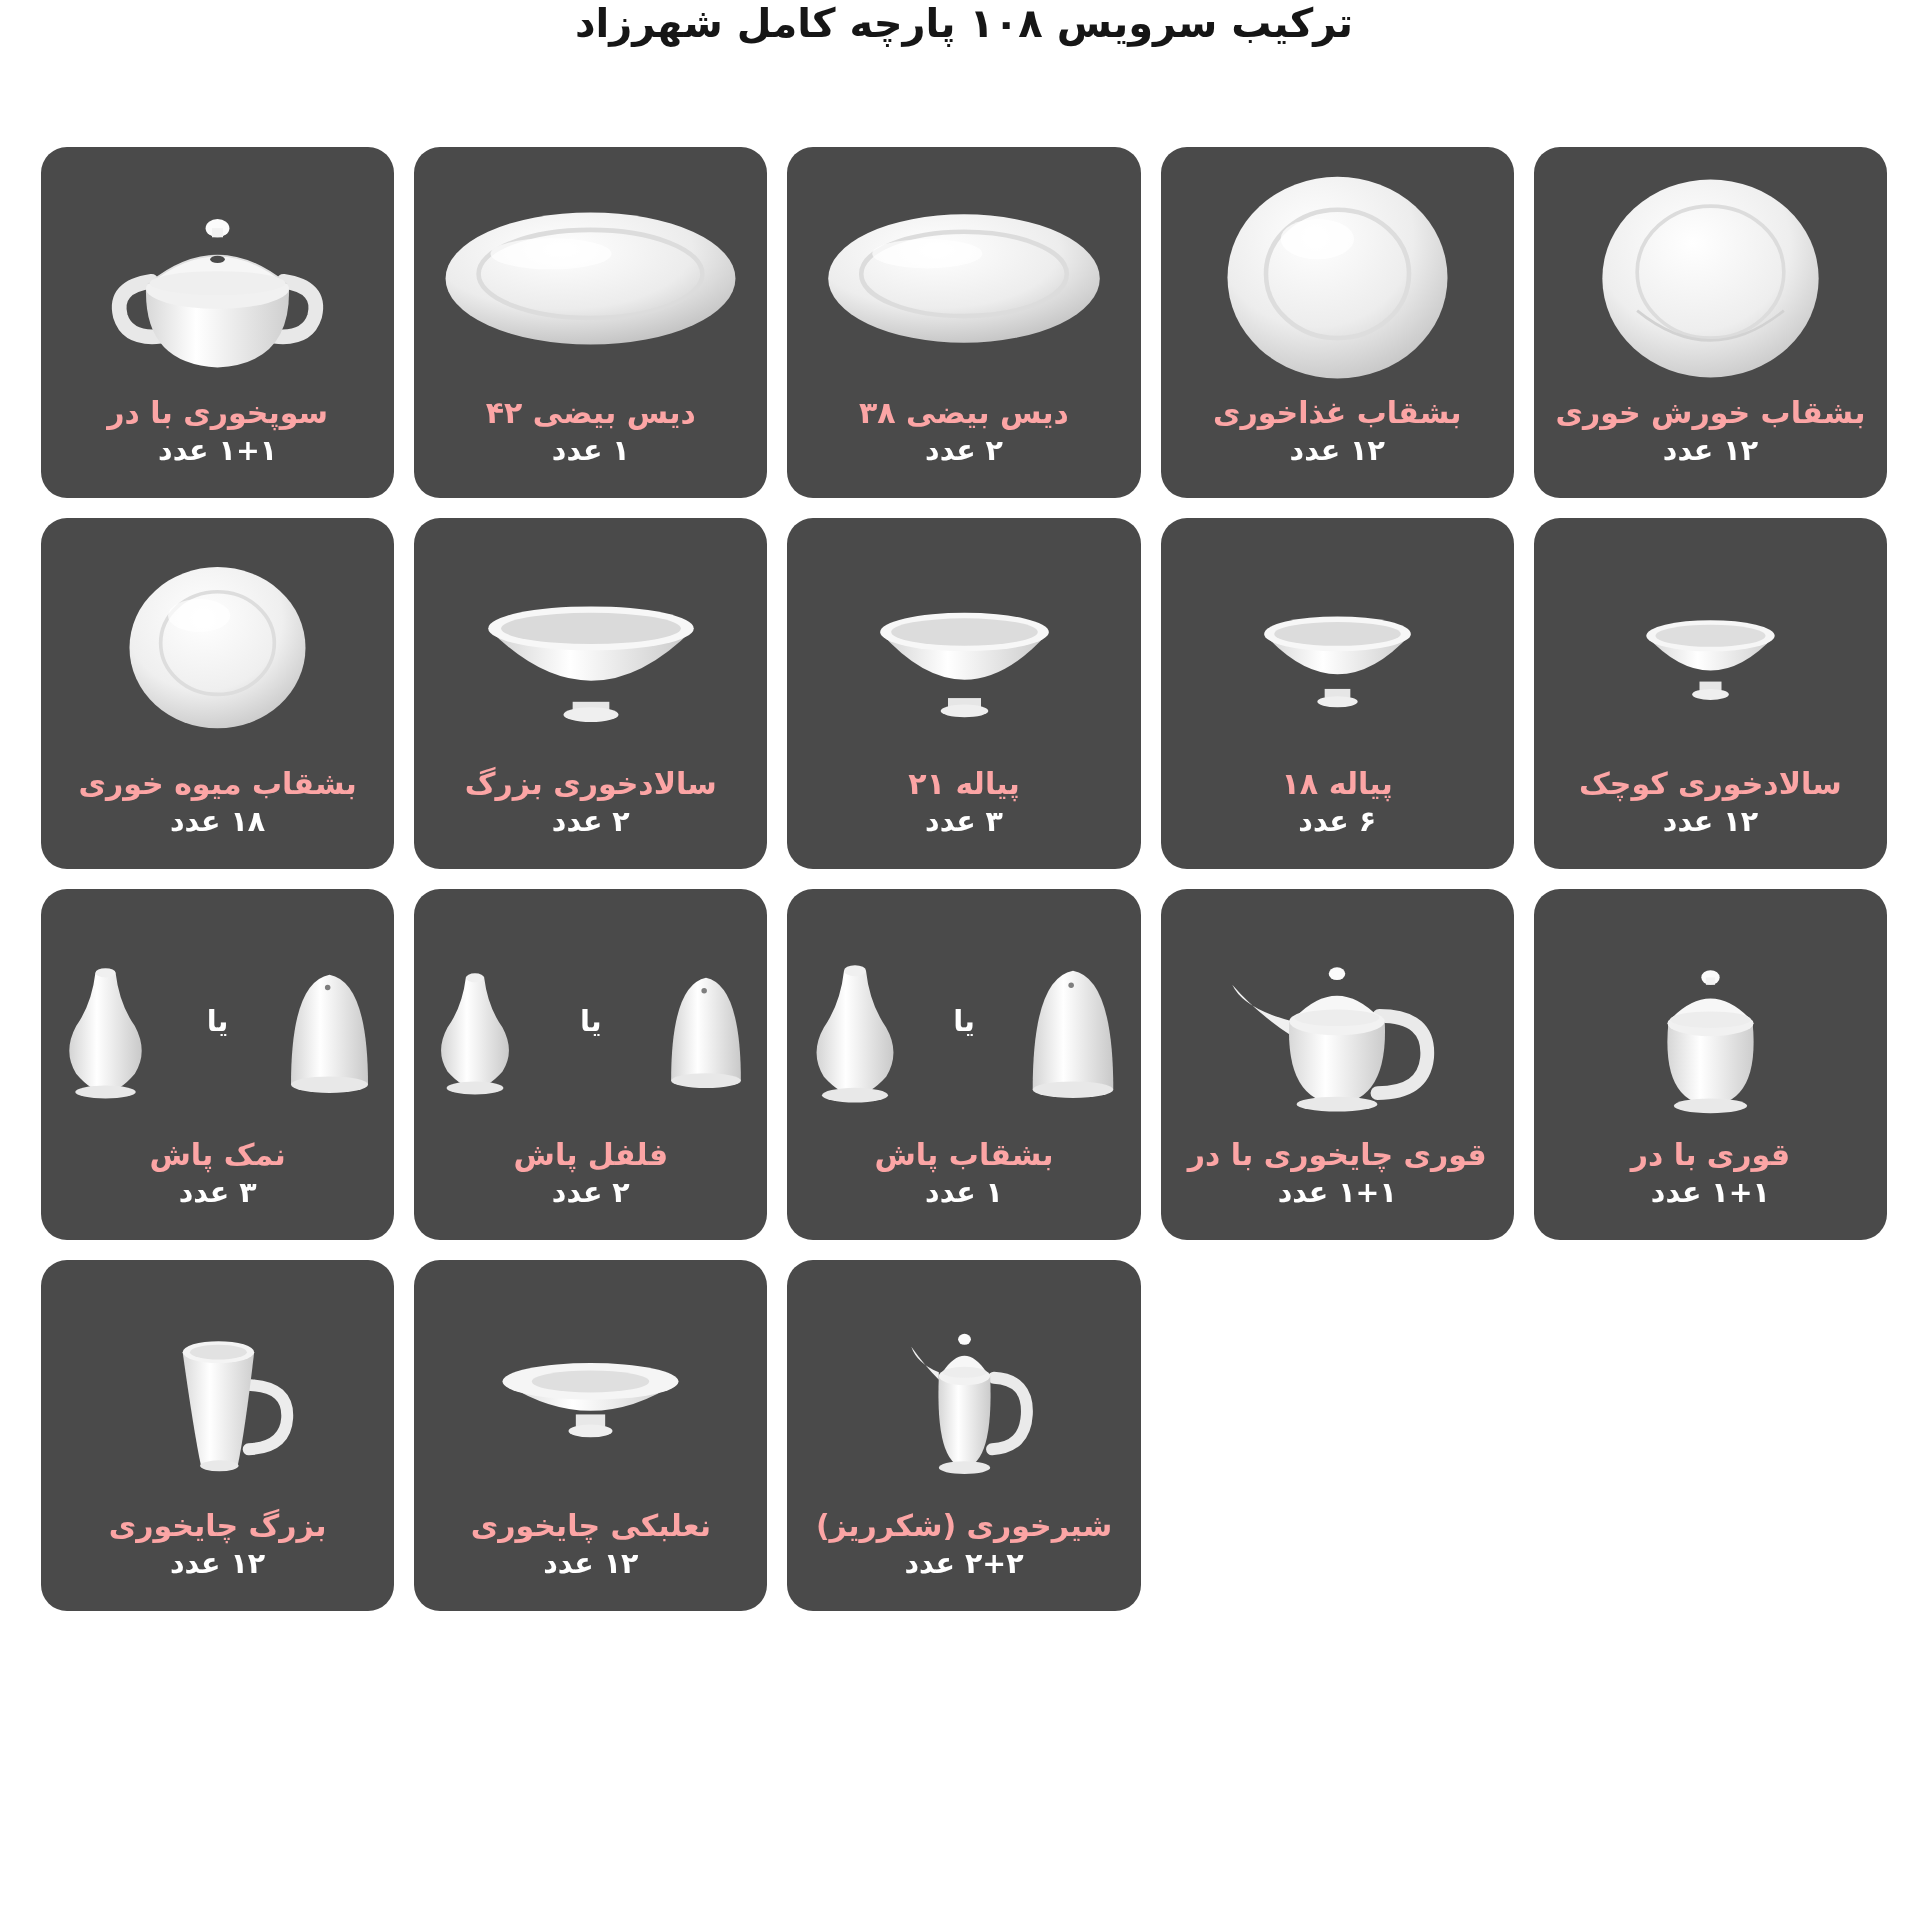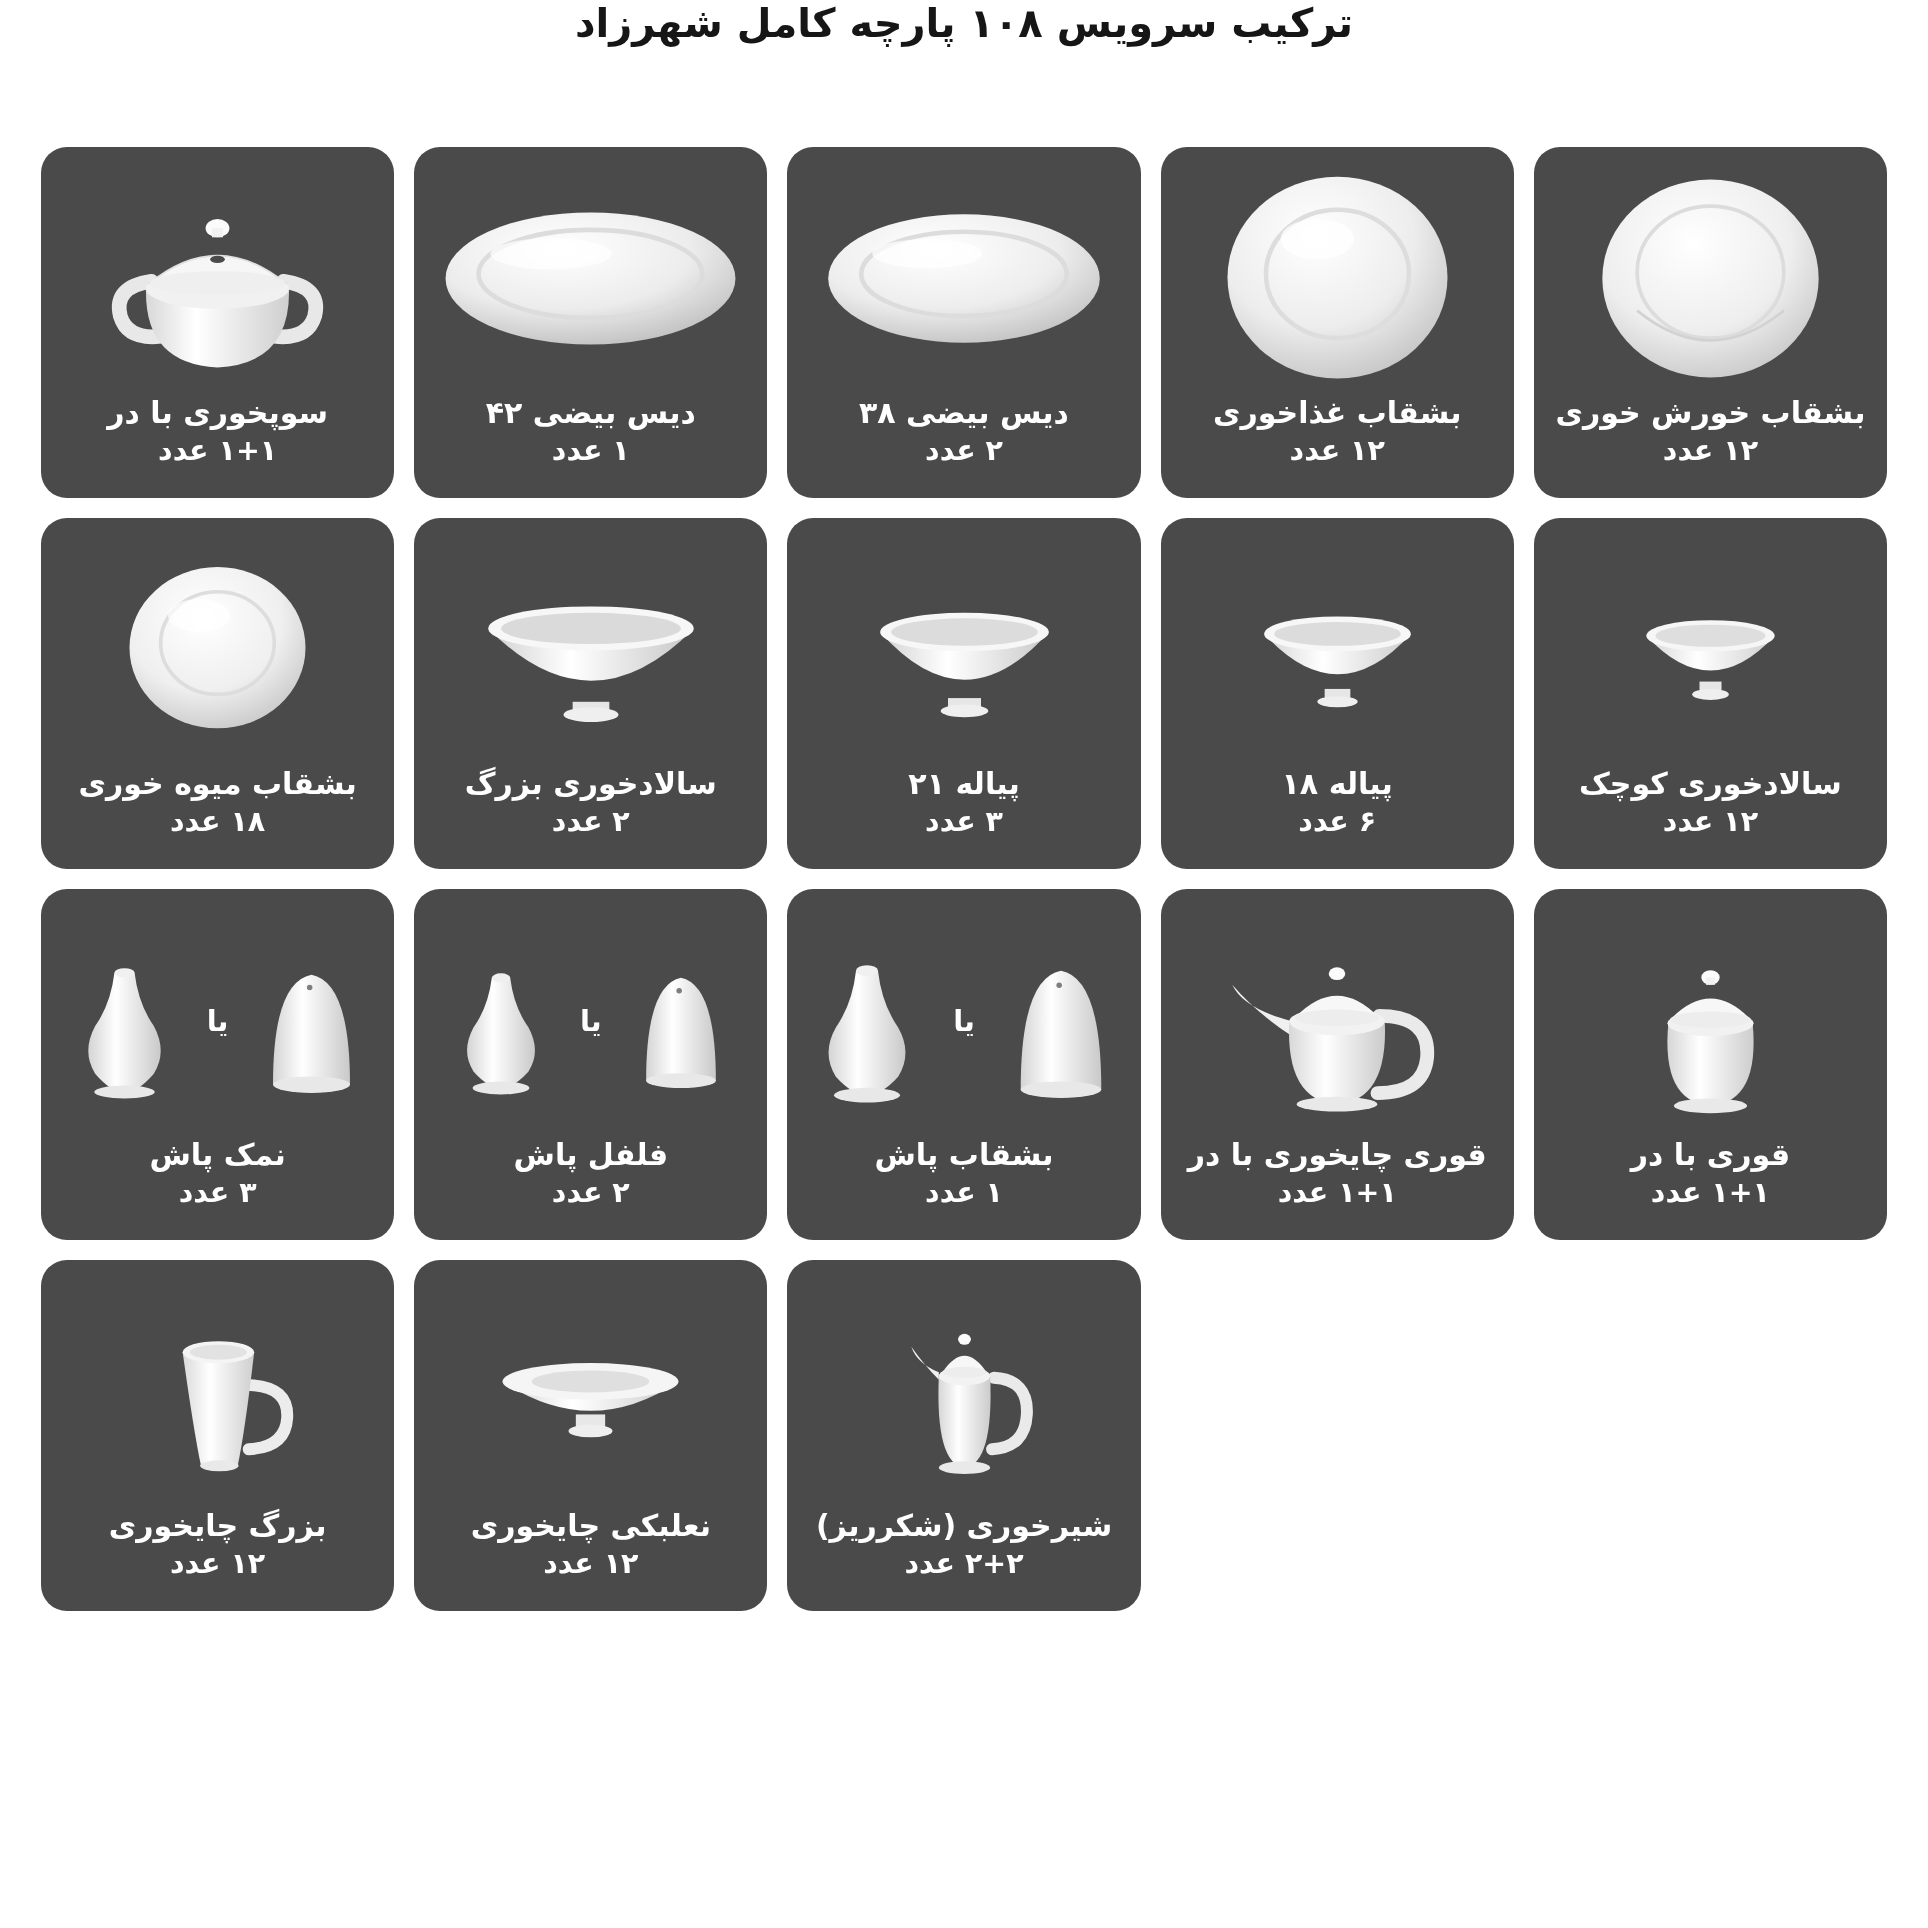--- a/index.html
+++ b/index.html
@@ -52,38 +52,38 @@
   }
   .art {
     height: 230px;
     width: 100%;
     display: flex;
     align-items: center;
     justify-content: center;
     position: relative;
   }
   .label {
-    color: #ffffff;
+    color: #fca5a5;
     text-align: center;
     font-size: 30px;
     line-height: 1.28;
     font-weight: bold;
     padding: 0 5.5px;
   }
   .count {
     color: #ffffff;
     text-align: center;
     font-size: 28.5px;
     font-weight: bold;
     margin-top: 2px;
   }
   .pairwrap {
     display: flex;
     align-items: center;
-    justify-content: center;
+    justify-content: space-between;
     gap: 31px;
     width: 100%;
   }
   .ya {
     color: #ffffff;
     font-size: 29px;
     font-weight: bold;
   }
   svg { display:block; }
 </style>

